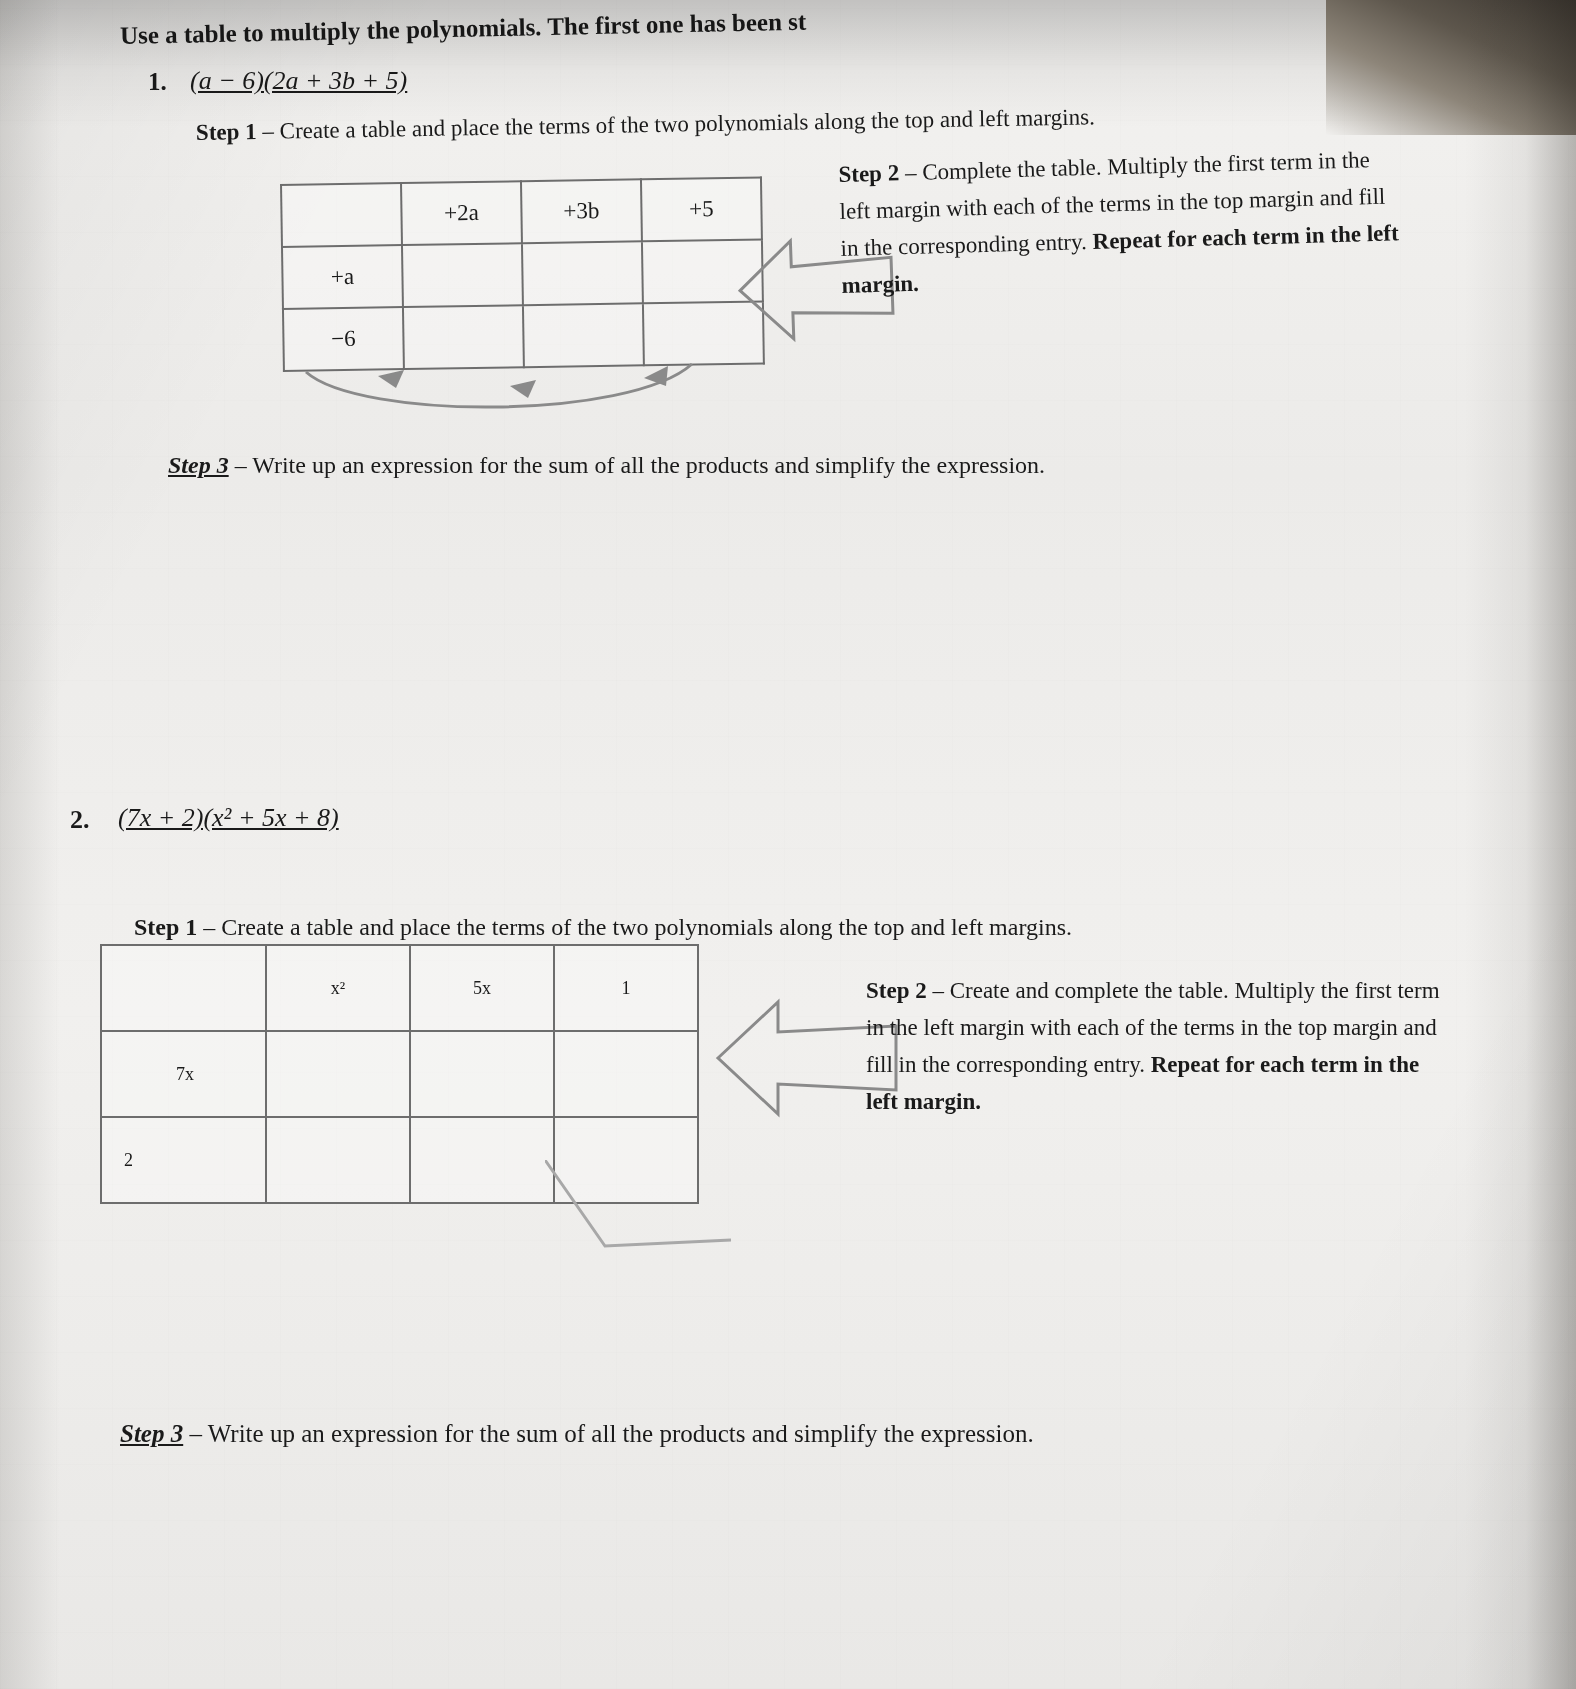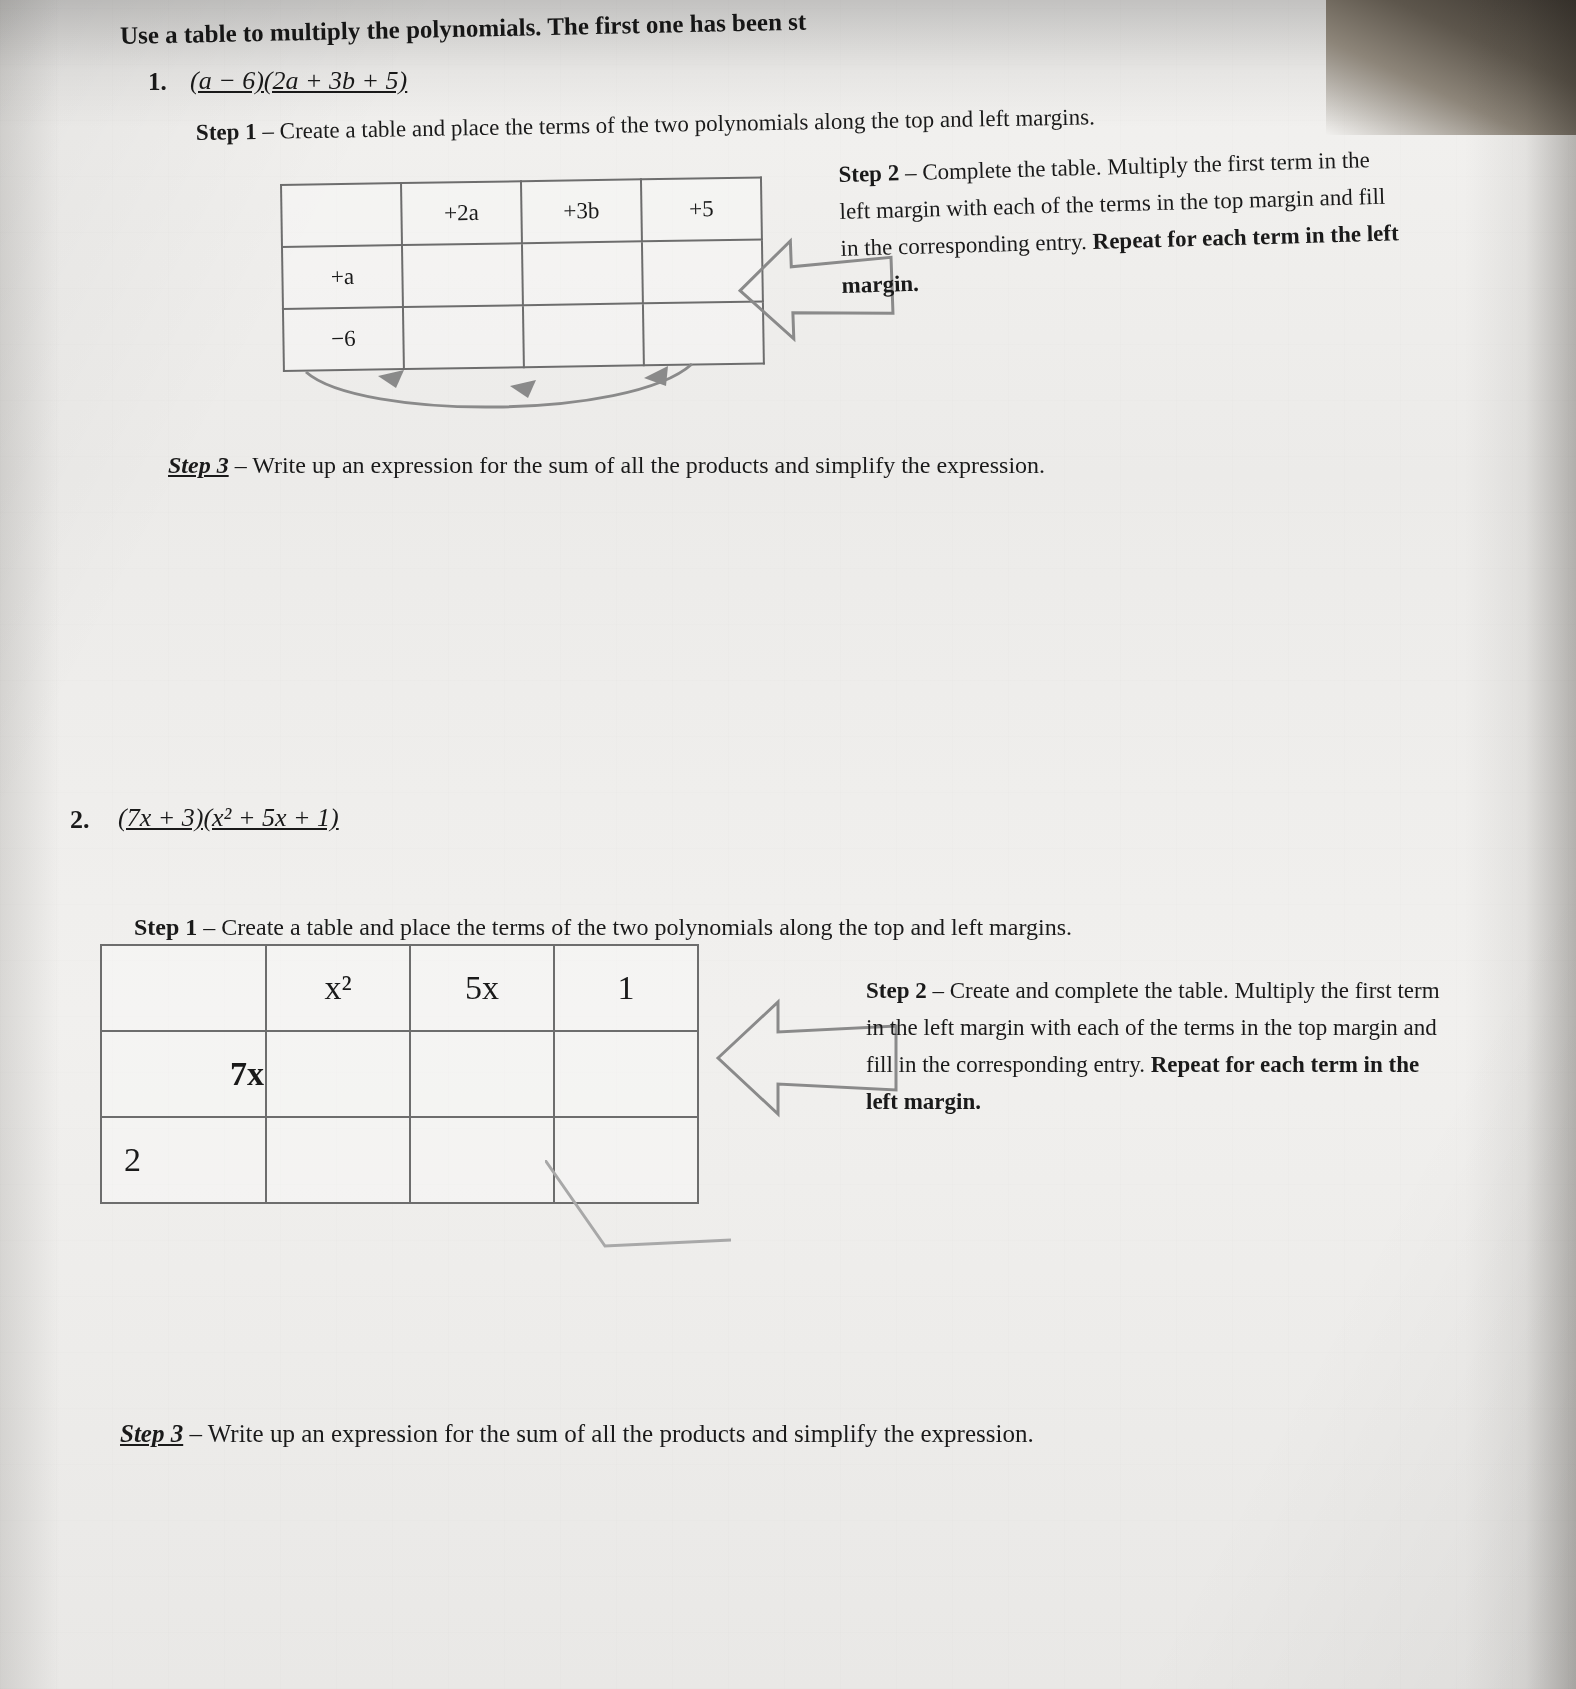--- a/index.html
+++ b/index.html
@@ -112,21 +112,21 @@
 
   #table1 {
     left: 280px; top: 184px;
     transform: rotate(-0.9deg);
     transform-origin: left top;
   }
   #table1 td { width: 116px; height: 58px; font-size: 23px; }
   #table1 td.hdr-corner { width: 92px; }
 
   #table2 { left: 100px; top: 944px; }
-  #table2 td { width: 140px; height: 82px; font-size: 34px; }
+  #table2 td { width: 140px; height: 82px; font-size: 18px; }
   #table2 td.hdr-corner { width: 128px; }
 
   
   .arrow-left-svg { position: absolute; }
   #arrow1 { left: 736px; top: 232px; transform: rotate(-2deg); }
   #arrow2 { left: 712px; top: 992px; }
   #curve1 { position: absolute; left: 300px; top: 358px; }
   #stray-line { position: absolute; left: 545px; top: 1160px; }
 </style>
 </head>
@@ -182,36 +182,36 @@
 
   <div class="step2-block" id="p1-step2">
     <span class="bold">Step 2</span><span> – Complete the table.  Multiply the first term in the left margin with each of the terms in the top margin and fill in the corresponding entry. </span><span class="bold">Repeat for each term in the left margin.</span>
   </div>
 
   <div class="txt" id="p1-step3">
     <span class="bold italic">Step 3</span><span> – Write up an expression for the sum of all the products and simplify the expression.</span>
   </div>
 
   <div class="txt" id="prob2-num">2.</div>
-  <div class="txt italic" id="prob2-expr">(7x + 3)(x² + 5x + 1)</div>
+  <div class="txt italic" id="prob2-expr">(7x + 2)(x² + 5x + 8)</div>
 
   <div class="txt" id="p2-step1">
     <span class="bold">Step 1</span><span> – Create a table and place the terms of the two polynomials along the top and left margins.</span>
   </div>
 
   <table class="ptable" id="table2">
     <tbody>
         <tr>
       <td class="hdr-corner"></td>
       <td>x²</td>
       <td>5x</td>
       <td>1</td>
     </tr>
     <tr>
-      <td style="text-align:right;padding-left:4px;font-weight:bold;">7x</td>
+      <td style="text-align:center;padding-left:4px;">7x</td>
       <td></td>
       <td></td>
       <td></td>
     </tr>
     <tr>
       <td style="text-align:left;padding-left:22px;">2</td>
       <td></td>
       <td></td>
       <td></td>
     </tr>

